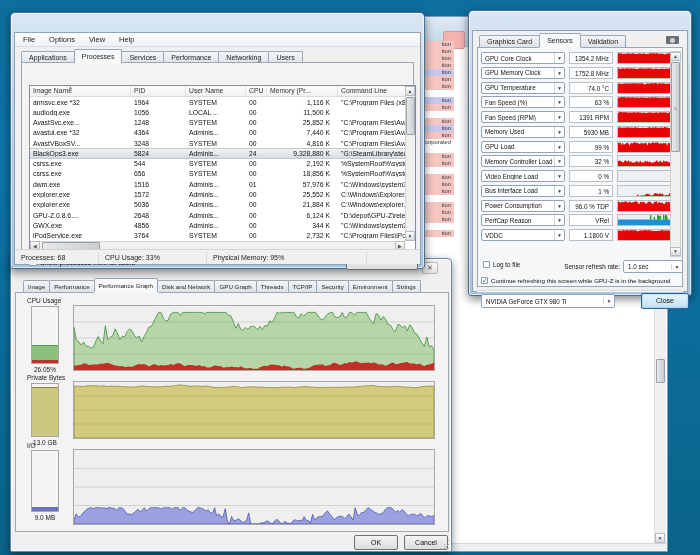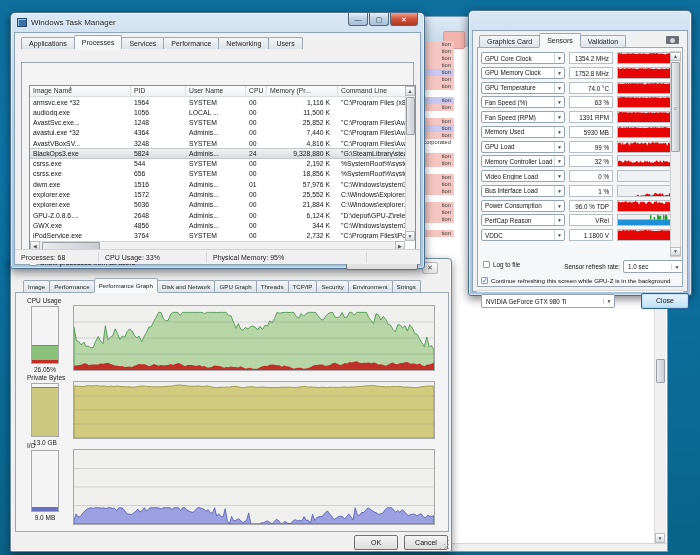--- a/index.html
+++ b/index.html
@@ -189,30 +189,27 @@
           <line x1="0" y1="55.5" x2="360" y2="55.5" stroke="rgba(110,110,110,.28)" stroke-width="0.8"></line>
         </svg>
     </div>
 
     <div class="push-btn" style="left:343px;top:276px;width:44px;height:15px;line-height:13px;">OK</div>
     <div class="push-btn" style="left:393px;top:276px;width:44px;height:15px;line-height:13px;">Cancel</div>
     <div class="resize-grip"></div>
   </div>
 
   <div class="aero" id="tm-window" style="left:10px;top:12px;width:415px;height:257px;">
-    <div class="titlebar">
-      <span style="width:10px;height:9px;background:#3a6ea5;border:1px solid #24486e;display:inline-block;box-shadow:inset 1px 1px 0 #9cc4e4;"></span>
-      <span class="title-text">Windows Task Manager</span>
-      <div class="winbtns">
-        <div class="wbtn">—</div>
-        <div class="wbtn">▢</div>
-        <div class="wbtn close">✕</div>
-      </div>
-    </div>
     <div class="client" style="top:19px;">
+      <div class="menubar" id="tm-menu">
+          <span class="menu-item">File</span>
+          <span class="menu-item">Options</span>
+          <span class="menu-item">View</span>
+          <span class="menu-item">Help</span>
+        </div>
       <div class="tabstrip" id="tm-tabs" style="margin-top:2px;">
           <span class="tab">Applications</span>
           <span class="tab active">Processes</span>
           <span class="tab">Services</span>
           <span class="tab">Performance</span>
           <span class="tab">Networking</span>
           <span class="tab">Users</span>
         </div>
       <div class="tabpage" style="left:6px;top:29px;right:6px;height:192px;"></div>
 

